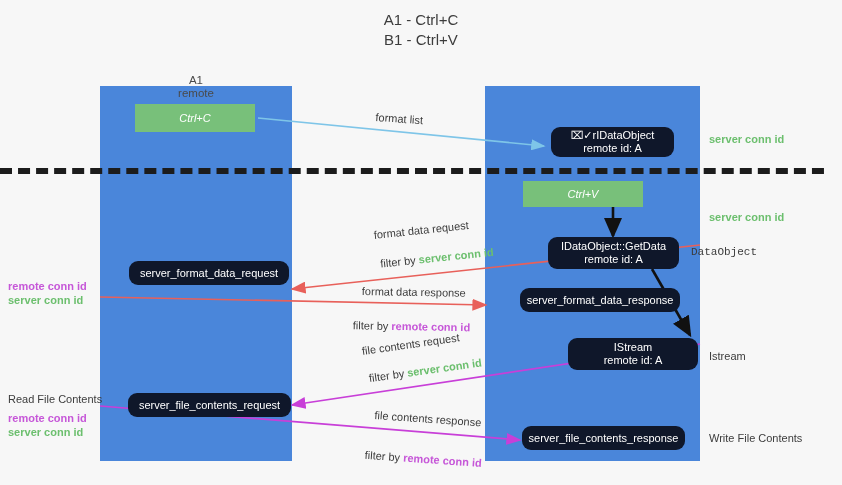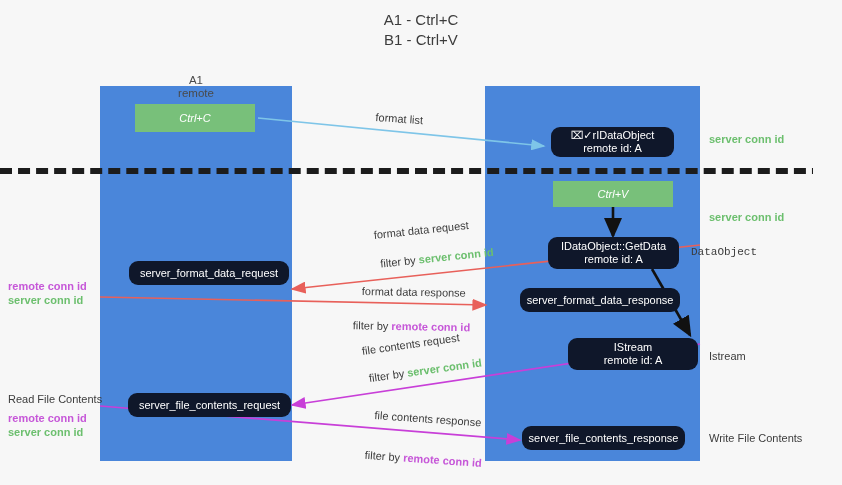--- a/index.html
+++ b/index.html
@@ -7,20 +7,21 @@
     padding: 0;
     background: #f7f7f7;
   }
   #canvas {
     position: relative;
     width: 813px;
     height: 485px;
     background: #f7f7f7;
     font-family: "Liberation Sans", sans-serif;
     overflow: hidden;
+    padding-left: 17px;
   }
   .lane {
     position: absolute;
     background: #4a86da;
   }
   .lane-a {
     left: 100px;
     top: 86px;
     width: 192px;
     height: 375px;
@@ -156,21 +157,21 @@
     <span>Ctrl+C</span>
   </div>
 
   <div class="box orange" style="left:551px; top:127px; width:123px; height:30px;">
     <span>⌧✓rIDataObject</span>
     <span>remote id: A</span>
   </div>
 
   <div class="divider"></div>
 
-  <div class="box green" style="left:553px; top:181px; width:120px; height:26px;">
+  <div class="box green" style="left:523px; top:181px; width:120px; height:26px;">
     <span>Ctrl+V</span>
   </div>
 
   <div class="box orange" style="left:548px; top:237px; width:131px; height:32px;">
     <span>IDataObject::GetData</span>
     <span>remote id: A</span>
   </div>
 
   <div class="box orange" style="left:568px; top:338px; width:130px; height:32px;">
     <span>IStream</span>

